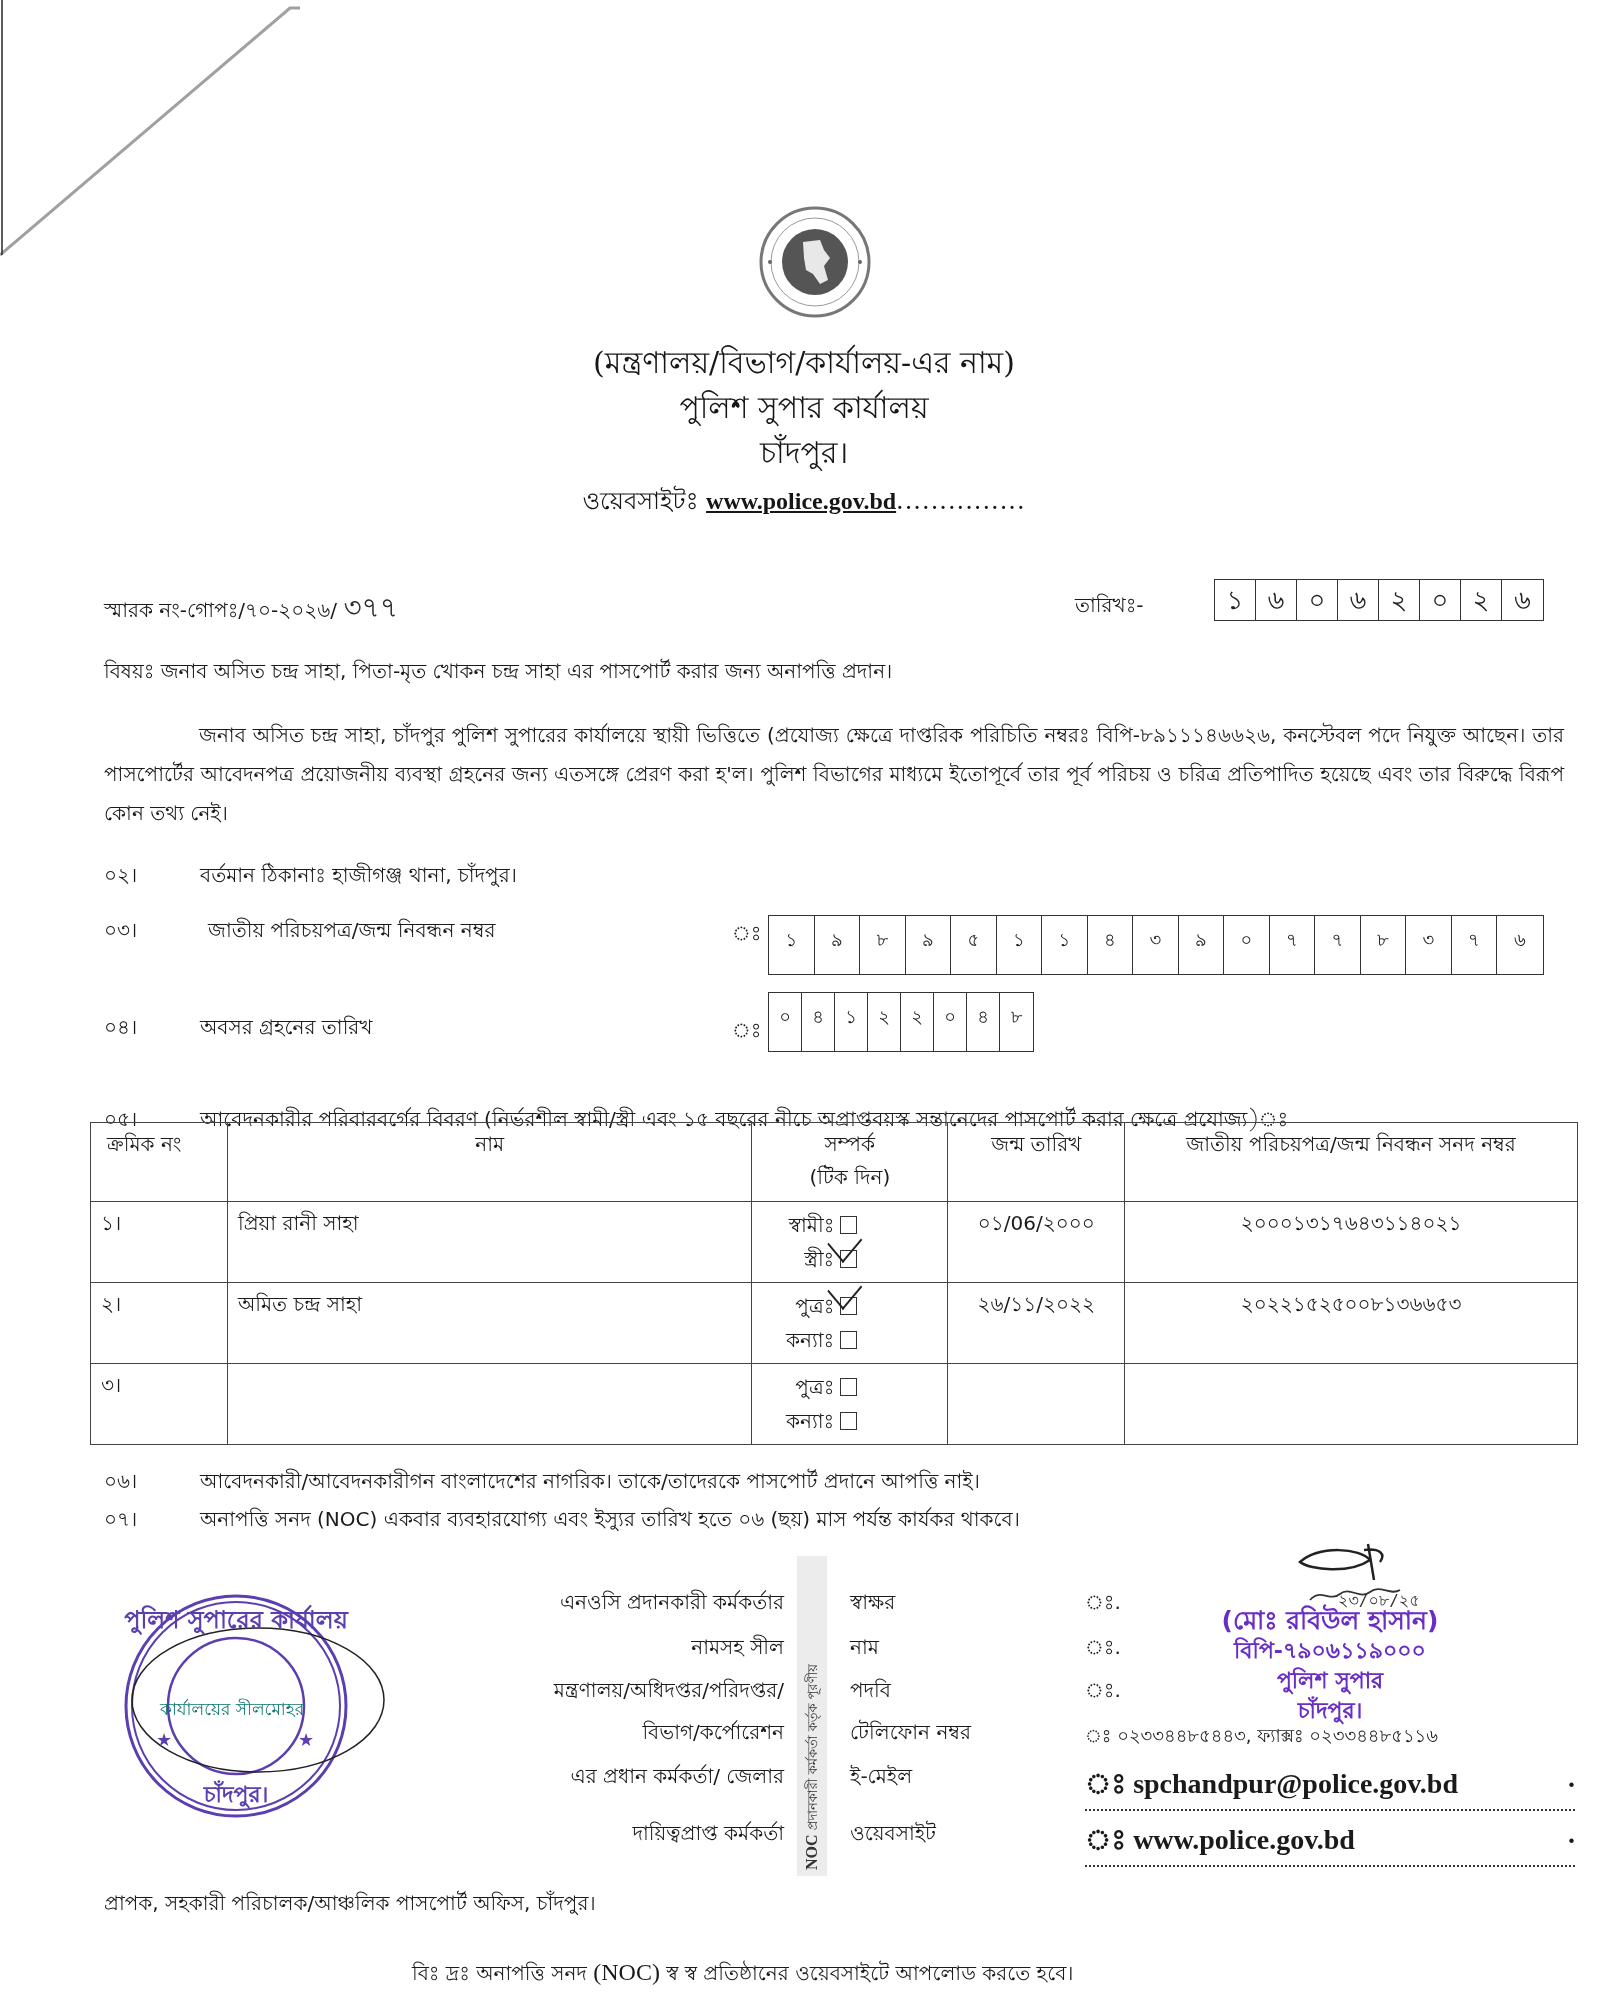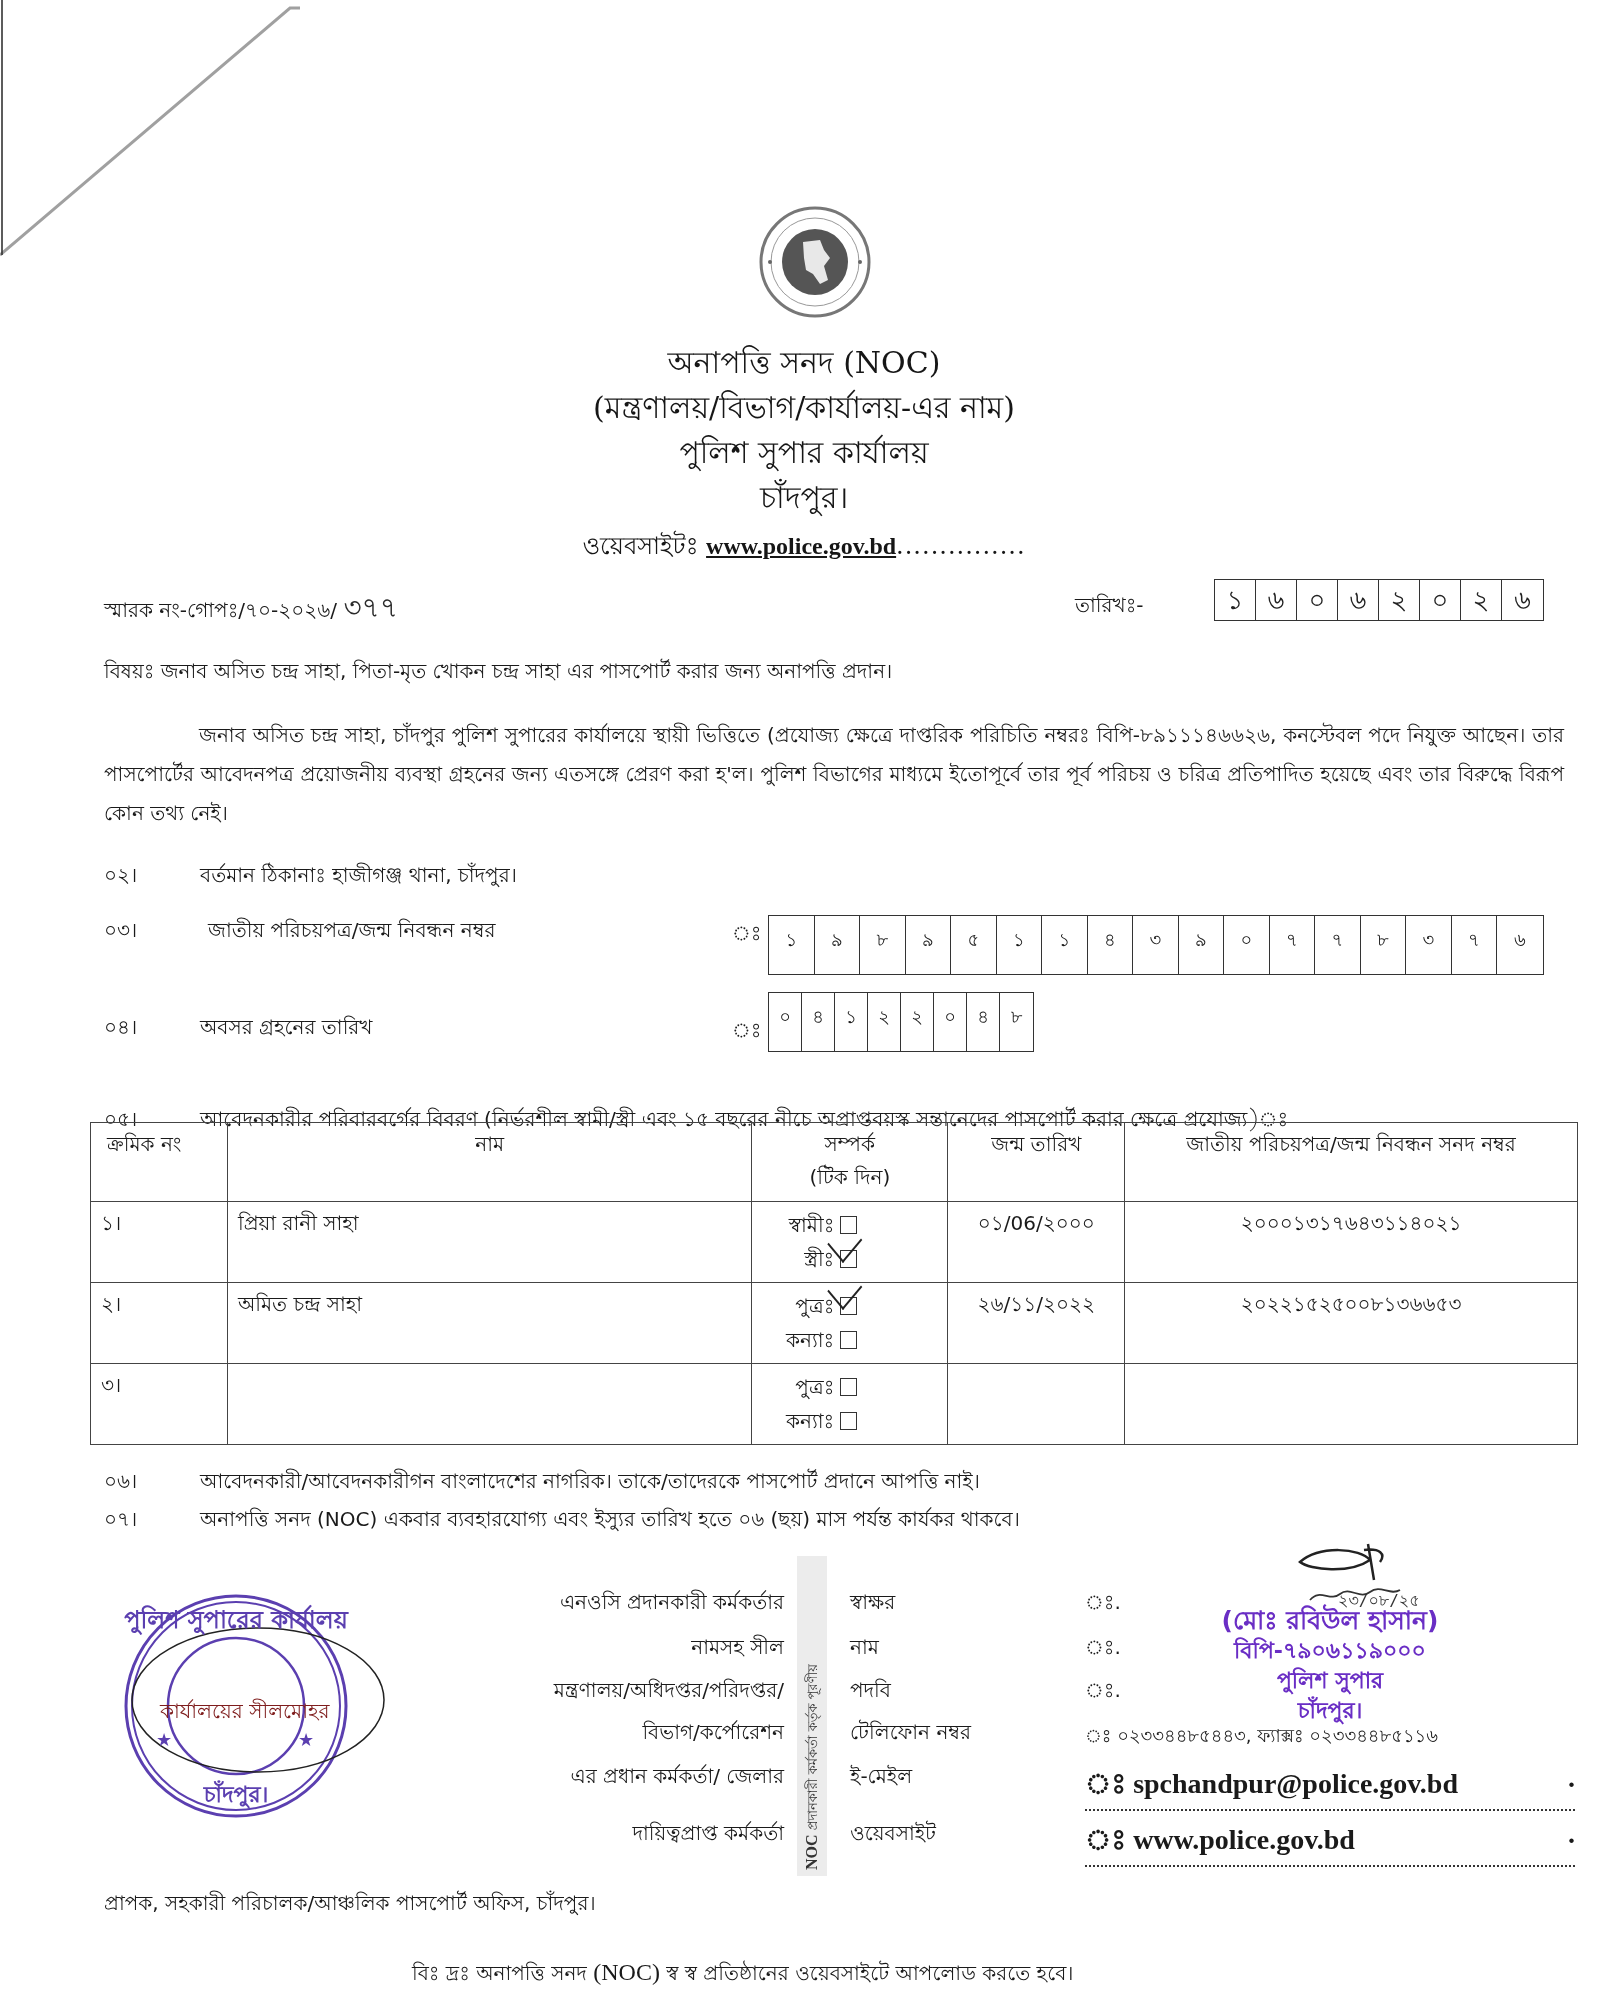--- a/index.html
+++ b/index.html
@@ -61,21 +61,21 @@
   .stamp-name .nm { font-size: 25px; }
 
   .signature { left: 1290px; top: 1540px; width: 160px; height: 80px; }
 
   .phone { left: 1085px; top: 1722px; font-size: 18px; color: #222; }
   .email { left: 1085px; top: 1762px; font-family: "Liberation Serif", serif; font-size: 28px; font-weight: bold; border-bottom: 2px dotted #333; width: 490px; }
   .website2 { left: 1085px; top: 1818px; font-family: "Liberation Serif", serif; font-size: 28px; font-weight: bold; border-bottom: 2px dotted #333; width: 490px; }
   .dot-end { position: absolute; right: 0; }
 
   .seal { left: 118px; top: 1588px; width: 270px; height: 236px; }
-  .seal-caption { left: 160px; top: 1696px; font-size: 20px; color: #7f1d1d; }
+  .seal-caption { left: 160px; top: 1696px; font-size: 17px; color: #0f766e; }
 
   .recipient { left: 104px; top: 1888px; font-size: 20px; }
   .note { left: 412px; top: 1958px; font-size: 20px; font-family: "DejaVu Serif", "Liberation Serif", serif; }
   .note .noc { font-family: "Liberation Serif", serif; font-size: 24px; margin-top: 13px; }
 </style>
 </head>
 <body>
 
 <svg class="fold-corner" viewBox="0 0 300 260">
   <path d="M0,255 L290,8 L300,8" fill="none" stroke="#777" stroke-width="3" opacity="0.7"></path>
@@ -85,21 +85,20 @@
 <svg class="abs emblem" viewBox="0 0 115 128">
   <circle cx="57" cy="62" r="54" fill="none" stroke="#777" stroke-width="3"></circle>
   <circle cx="57" cy="62" r="44" fill="none" stroke="#999" stroke-width="1"></circle>
   <circle cx="57" cy="62" r="33" fill="#555"></circle>
   <path d="M45,42 L62,40 L66,50 L72,58 L66,66 L70,80 L62,84 L55,74 L48,70 L46,58 Z" fill="#e8e8e8"></path>
   <circle cx="12" cy="62" r="2" fill="#666"></circle>
   <circle cx="102" cy="62" r="2" fill="#666"></circle>
 </svg>
 
 <div class="abs header-block">
-  <div class="header-line">অনাপত্তি সনদ (NOC)</div>
   <div class="header-line">(মন্ত্রণালয়/বিভাগ/কার্যালয়-এর নাম)</div>
   <div class="header-line">পুলিশ সুপার কার্যালয়</div>
   <div class="header-line">চাঁদপুর।</div>
   <div class="header-line website">
     <span>ওয়েবসাইটঃ</span>
     <span class="url">www.police.gov.bd</span><span class="dots">...............</span>
   </div>
 </div>
 
 <div class="abs memo">

